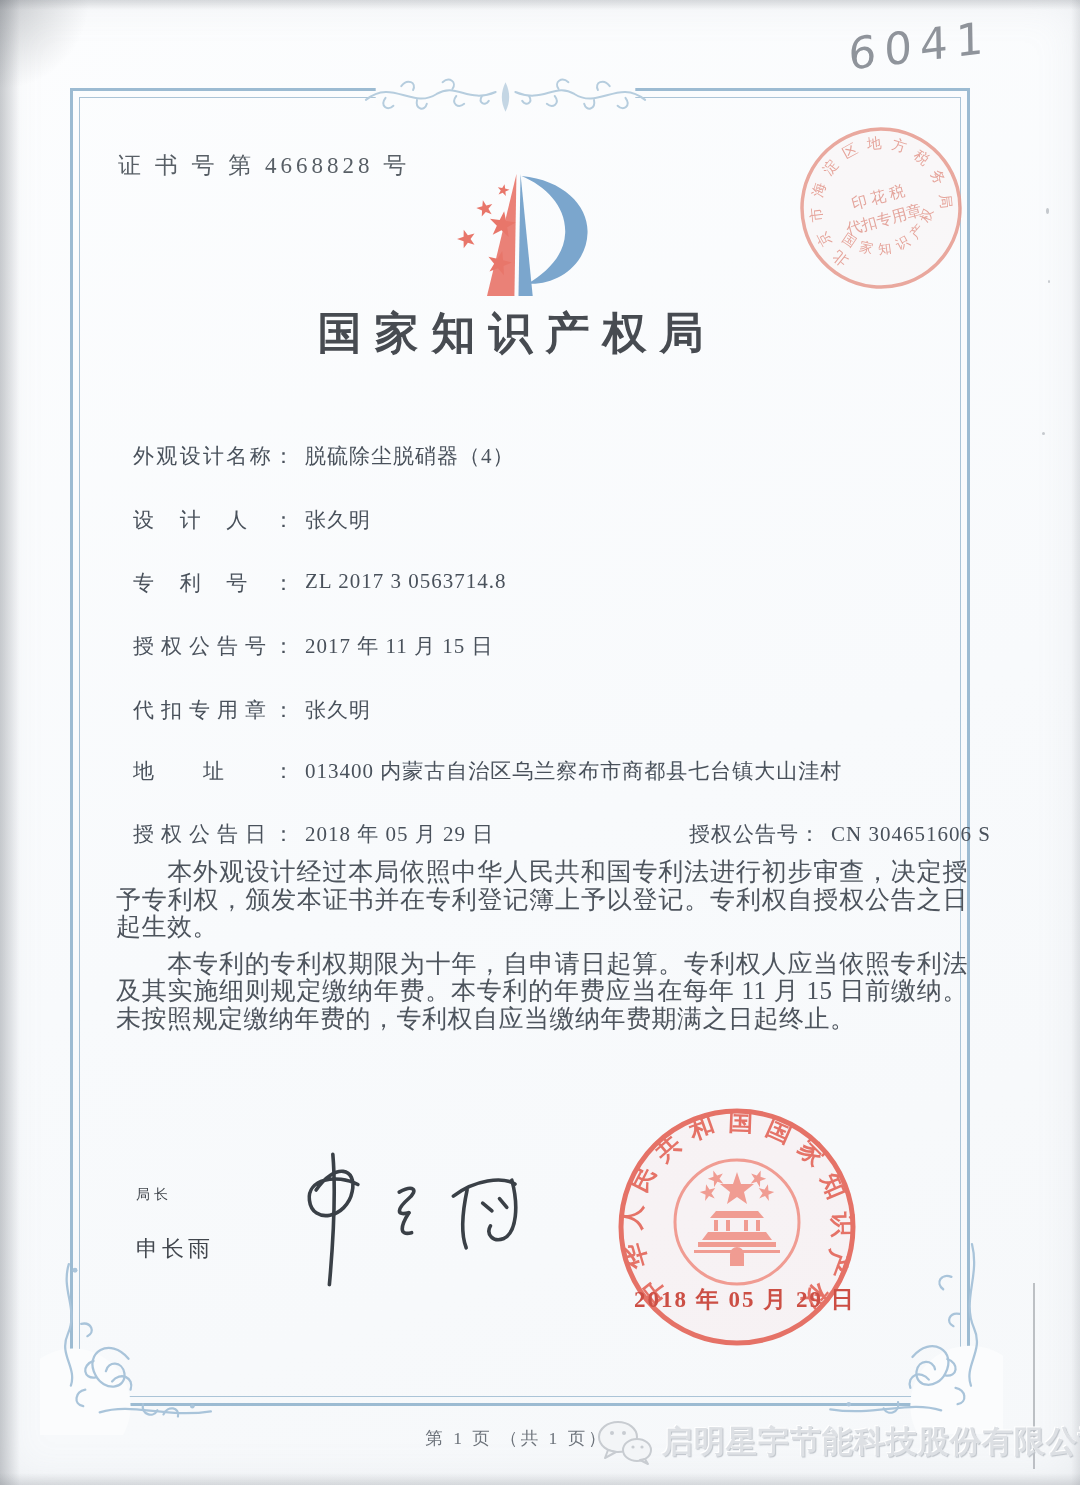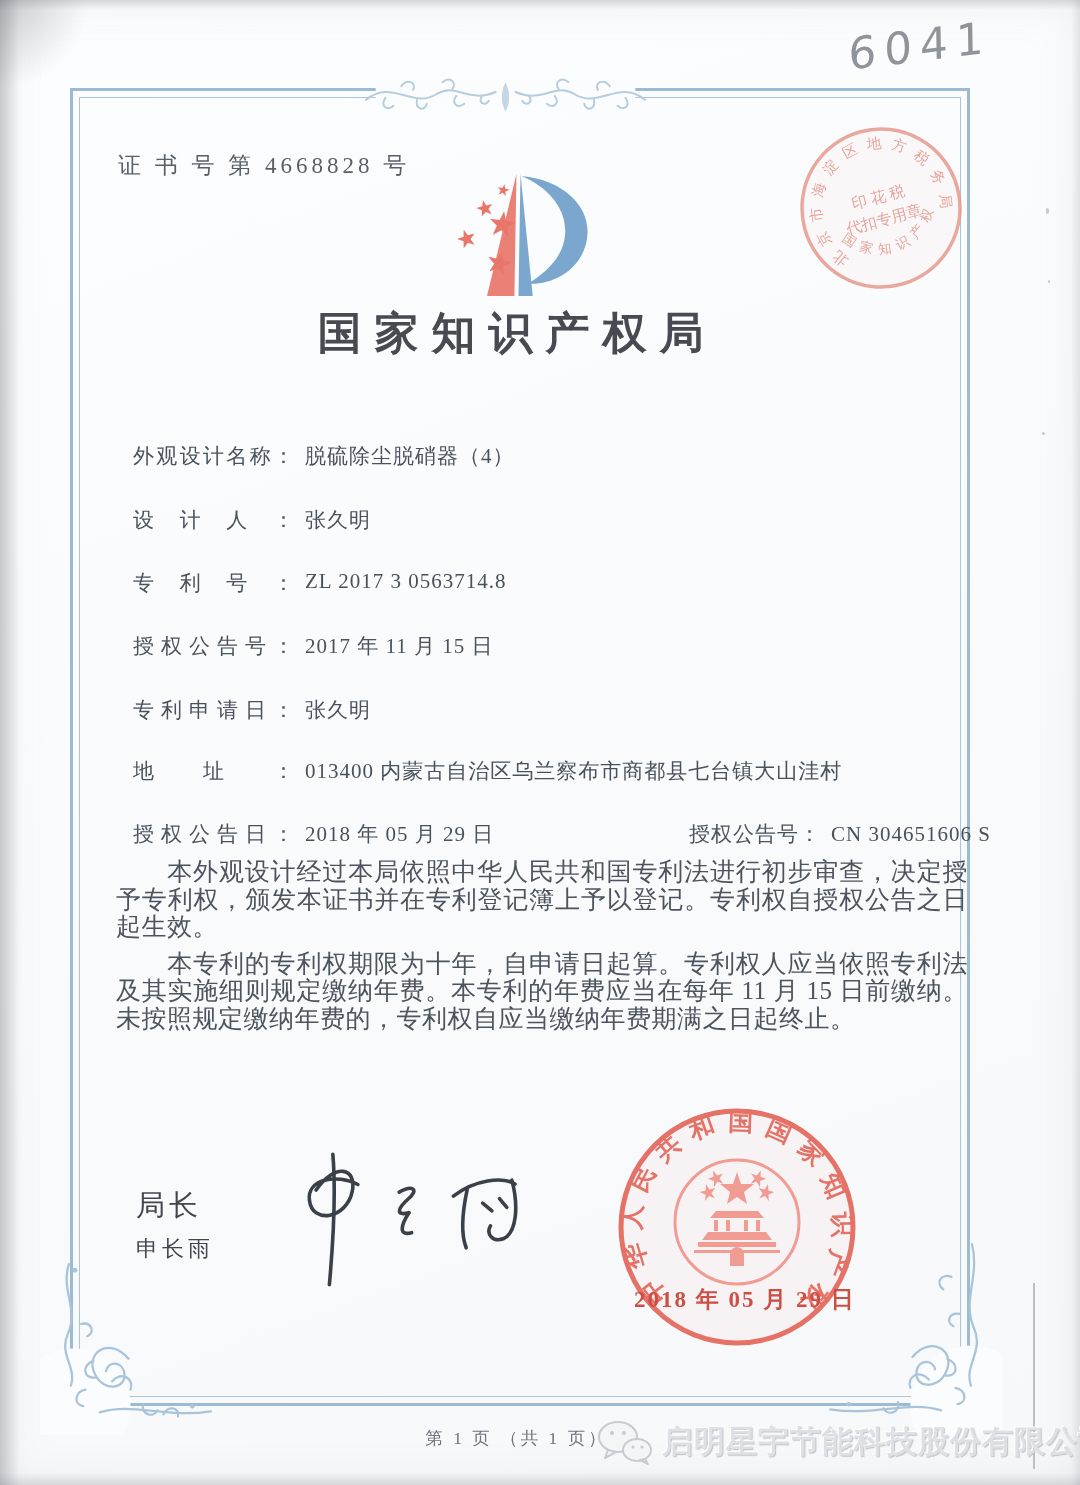--- a/index.html
+++ b/index.html
@@ -32,21 +32,21 @@
          font-size:44px;font-weight:600;letter-spacing:13px;color:#474b51;}
 
   .field{position:absolute;left:133px;font-size:21px;letter-spacing:1px;color:#49515b;white-space:nowrap;}
   .flabel{display:inline-block;width:162px;text-align:justify;text-align-last:justify;vertical-align:top;}
   .fvalue{margin-left:10px;text-align:right;}
   .grant-right{position:absolute;left:556px;top:0;}
 
   .paras{position:absolute;left:116px;top:858px;width:852px;}
   .paras p{margin:0 0 9px 0;font-size:25px;line-height:27.5px;text-align:justify;text-indent:2.05em;color:#4d545d;letter-spacing:.5px;}
 
-  .signer-title{position:absolute;left:136px;top:1186px;font-size:29px;letter-spacing:4px;color:#42474e;}
+  .signer-title{position:absolute;left:136px;top:1186px;font-size:14px;letter-spacing:4px;color:#42474e;}
   .signer-name{position:absolute;left:136px;top:1234px;font-size:22px;letter-spacing:4px;color:#42474e;}
   .signature{position:absolute;left:262px;top:1140px;}
 
   .seal{position:absolute;left:610px;top:1100px;opacity:.93;}
   .seal-date{position:absolute;left:634px;top:1284px;font-size:23px;letter-spacing:2px;color:#cc4f45;font-weight:600;white-space:nowrap;}
 
   .taxstamp{position:absolute;left:795px;top:122px;transform:rotate(-15deg);opacity:.85;}
 
   .footer-page{position:absolute;left:70px;top:1426px;width:894px;text-align:center;
                font-size:17.5px;letter-spacing:3px;color:#6d737b;}
@@ -169,21 +169,21 @@
   <div class="field" style="top:506px;">
     <span class="flabel">设计人：</span><span class="fvalue">张久明</span>
   </div>
   <div class="field" style="top:569px;">
     <span class="flabel">专利号：</span><span class="fvalue">ZL 2017 3 0563714.8</span>
   </div>
   <div class="field" style="top:632px;">
     <span class="flabel">授权公告号：</span><span class="fvalue">2017 年 11 月 15 日</span>
   </div>
   <div class="field" style="top:696px;">
-    <span class="flabel">专利申请日：</span><span class="fvalue">张久明</span>
+    <span class="flabel">代扣专用章：</span><span class="fvalue">张久明</span>
   </div>
   <div class="field" style="top:757px;">
     <span class="flabel">地址：</span><span class="fvalue">013400 内蒙古自治区乌兰察布市商都县七台镇大山洼村</span>
   </div>
   <div class="field" style="top:820px;width:852px;">
     <span class="flabel">授权公告日：</span><span class="fvalue">2018 年 05 月 29 日</span>
     <span class="grant-right">
       <span>授权公告号：</span><span class="fvalue">CN 304651606 S</span>
     </span>
   </div>

